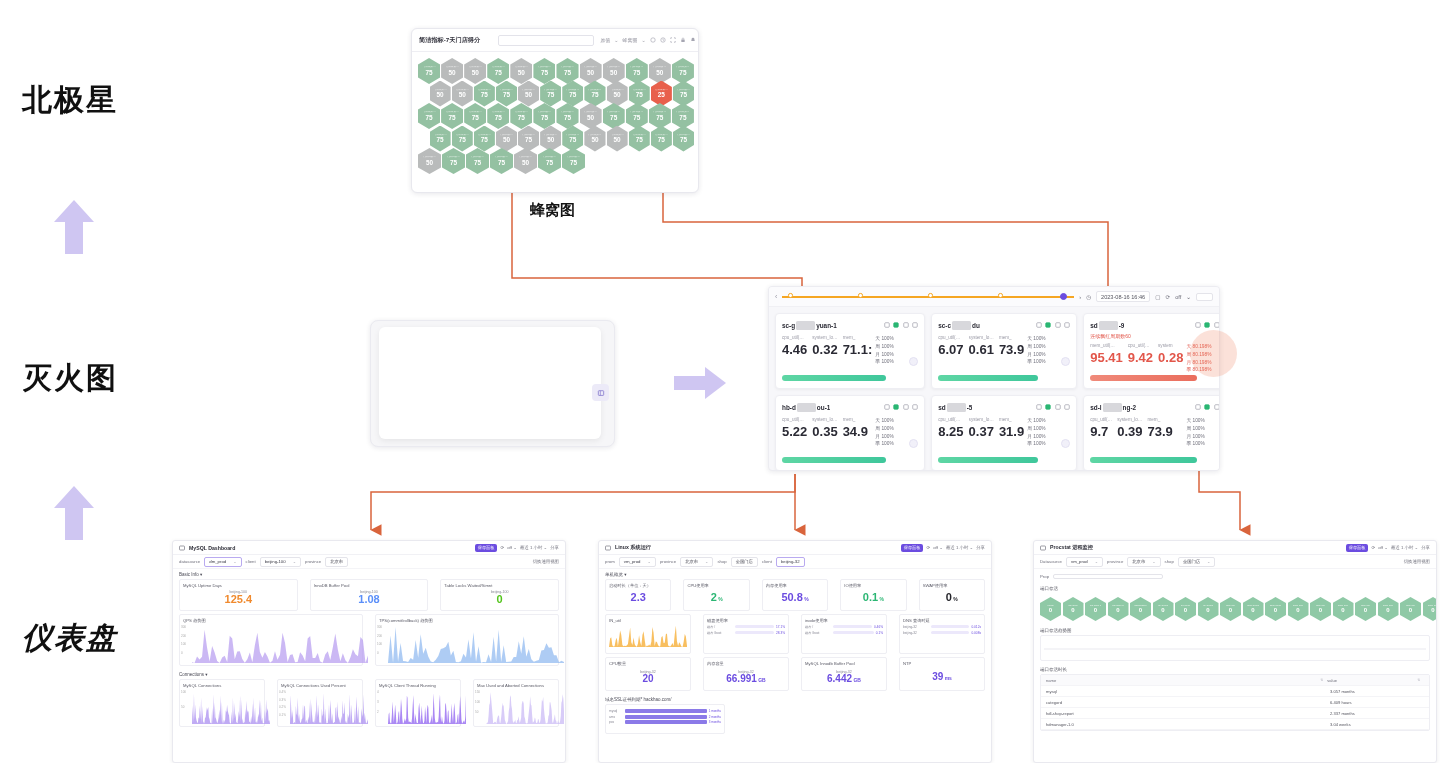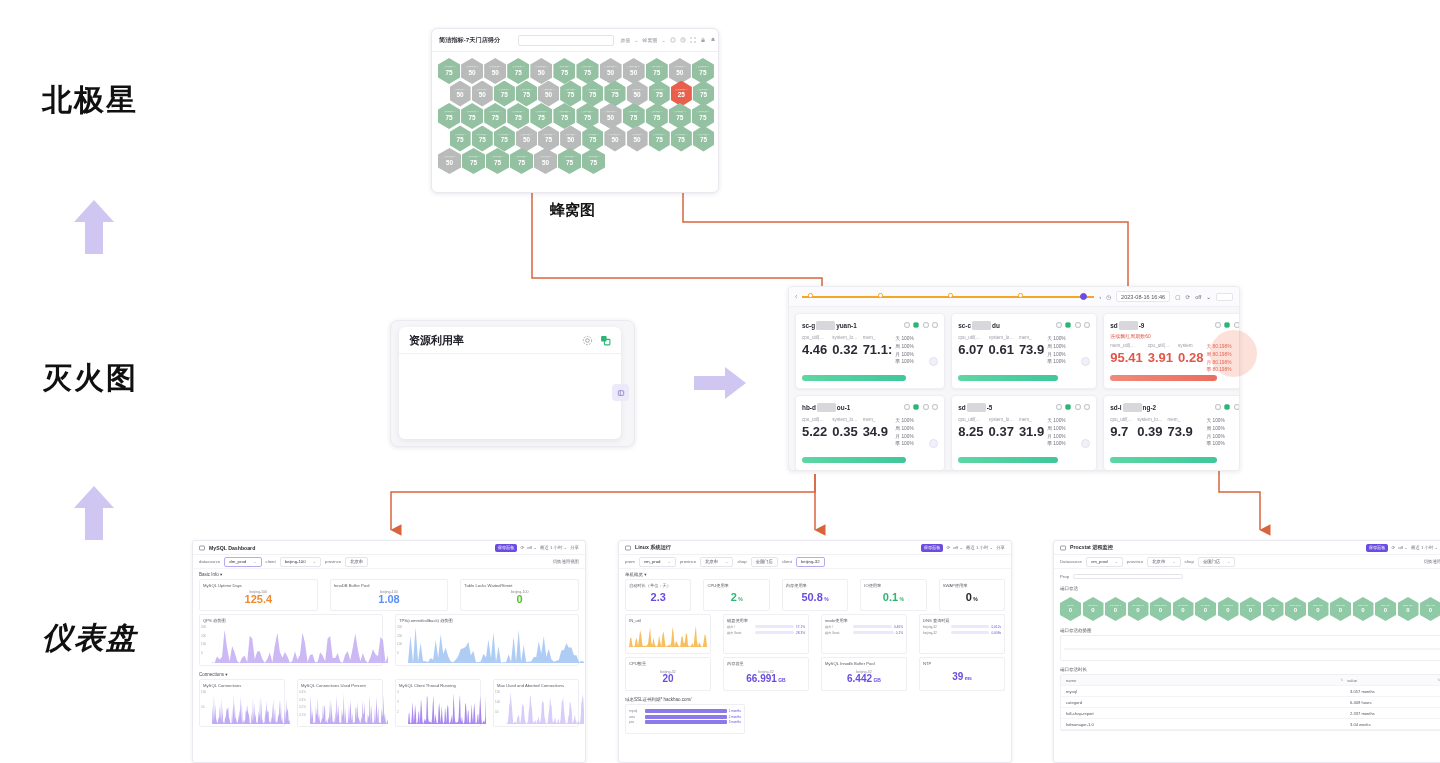--- a/index.html
+++ b/index.html
@@ -1,18 +1,18 @@
 <!DOCTYPE html>
 <html lang="zh"><head>
 <meta charset="utf-8">
 <style>
   * { box-sizing: border-box; margin:0; padding:0; }
   html,body { width:1440px; height:763px; overflow:hidden; background:#ffffff;
     font-family:"Liberation Sans","DejaVu Sans",sans-serif; }
-  .stage { position:relative; width:1384px; height:763px;margin-left:20px; }
+  .stage { position:relative; width:1384px; height:763px; }
 
   
   .stage-label { position:absolute; font-size:30px; font-weight:700; color:#101010;
      letter-spacing:2px; font-family:"DejaVu Sans",sans-serif; }
   .up-arrow { position:absolute; width:44px; height:58px; }
   .up-arrow svg { width:100%; height:100%; display:block; }
 
   
   .panel { position:absolute; background:#fff; border:1px solid #e8e8ee;
      border-radius:6px; box-shadow:0 1px 5px rgba(30,30,60,.10); overflow:hidden; }
@@ -487,37 +487,20 @@
             <span class="val">75</span>
           </div>
         </div>
       </div>
   </div>
 
   <div id="honey-cap">蜂窝图</div>
 
   <div id="resource" class="panel">
     <div class="res-inner">
-      <div class="res-head">
-        <div class="res-title">资源利用率</div>
-        <div class="res-head-icons">
-          <span class="ri" style="color:#9aa6a0">
-            <svg viewBox="0 0 16 16">
-                <circle cx="8" cy="8" r="2.6" fill="none" stroke="currentColor" stroke-width="1.4"></circle>
-                <circle cx="8" cy="8" r="6" fill="none" stroke="currentColor" stroke-width="1.4" stroke-dasharray="2.4 2"></circle>
-              </svg>
-          </span>
-          <span class="ri" style="color:#2bb673">
-            <svg viewBox="0 0 16 16">
-                <rect x="1.6" y="1.6" width="8" height="8" rx="1.2" fill="currentColor"></rect>
-                <rect x="6.4" y="6.4" width="8" height="8" rx="1.2" fill="none" stroke="currentColor" stroke-width="1.6"></rect>
-              </svg>
-          </span>
-        </div>
-      </div>
       <div class="res-side">
         <svg viewBox="0 0 12 12">
             <rect x="2" y="2.6" width="8" height="7" rx="1" fill="none" stroke="#8a7fd0" stroke-width="1.3"></rect>
             <path d="M5 2.6v7" stroke="#8a7fd0" stroke-width="1.1"></path>
           </svg>
       </div>
     </div>
   </div>
 
   <div id="bigarrow">
@@ -677,21 +660,21 @@
           </div>
           <div class="fc-alert">连续飘红周期数60</div>
           <div class="fc-mid">
             <div class="fc-metrics">
               <div class="fc-met">
                 <span class="fc-lab">mem_util(…</span>
                 <div class="fc-val red">95.41</div>
               </div>
               <div class="fc-met">
                 <span class="fc-lab">cpu_util(…</span>
-                <div class="fc-val red">3.91</div>
+                <div class="fc-val red">9.42</div>
               </div>
               <div class="fc-met">
                 <span class="fc-lab">system</span>
                 <div class="fc-val red">0.28</div>
               </div>
             </div>
             <div class="fc-rates">
               <div class="fc-rate red">天 80.198%</div>
               <div class="fc-rate red">周 80.198%</div>
               <div class="fc-rate red">月 80.198%</div>

